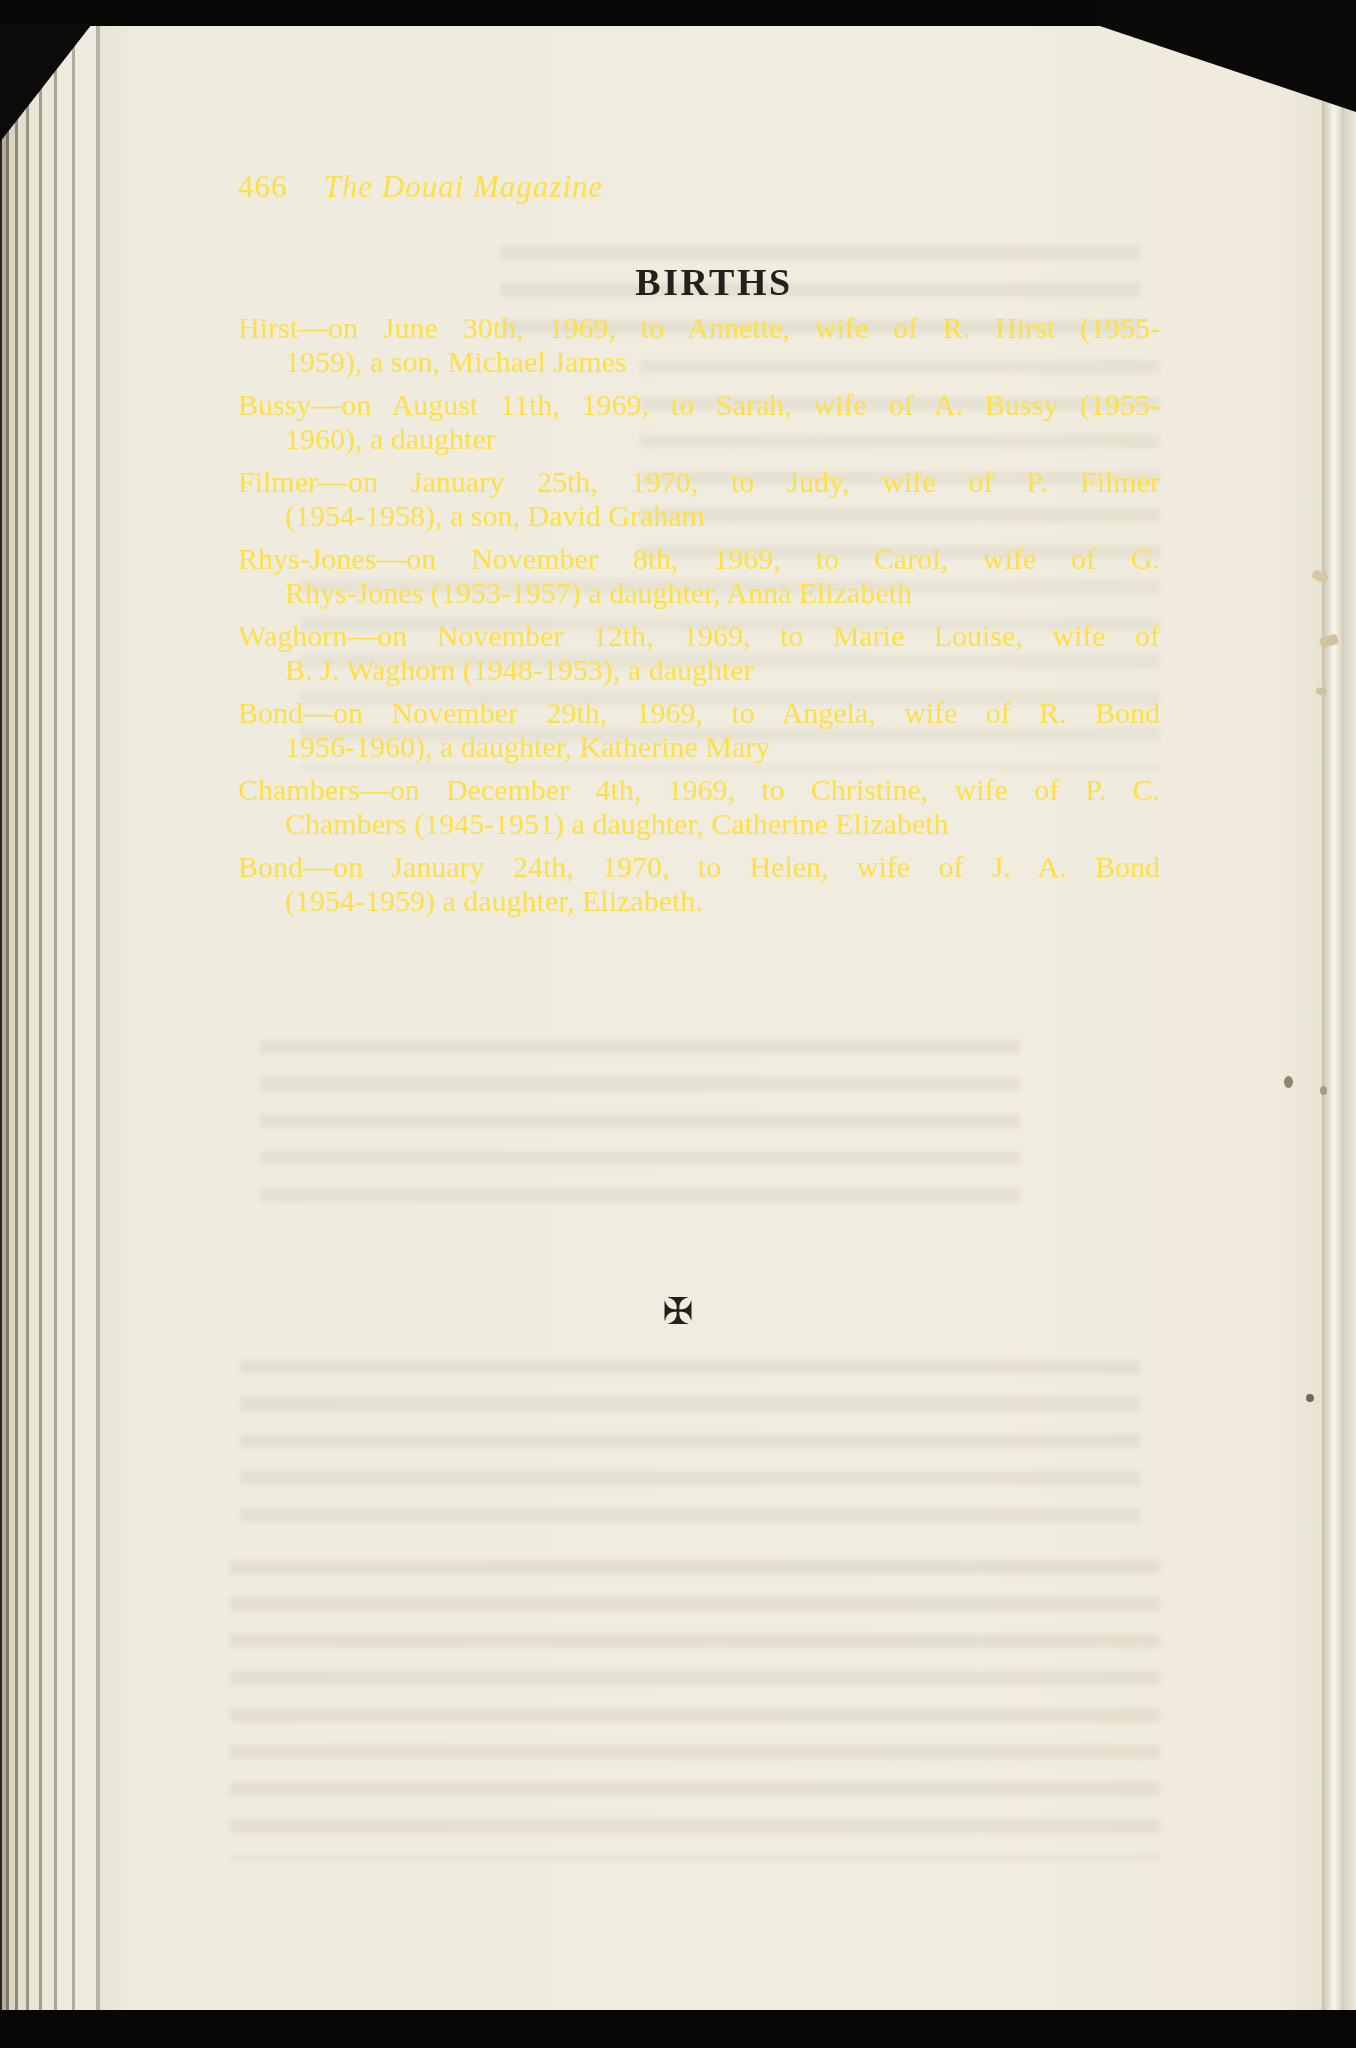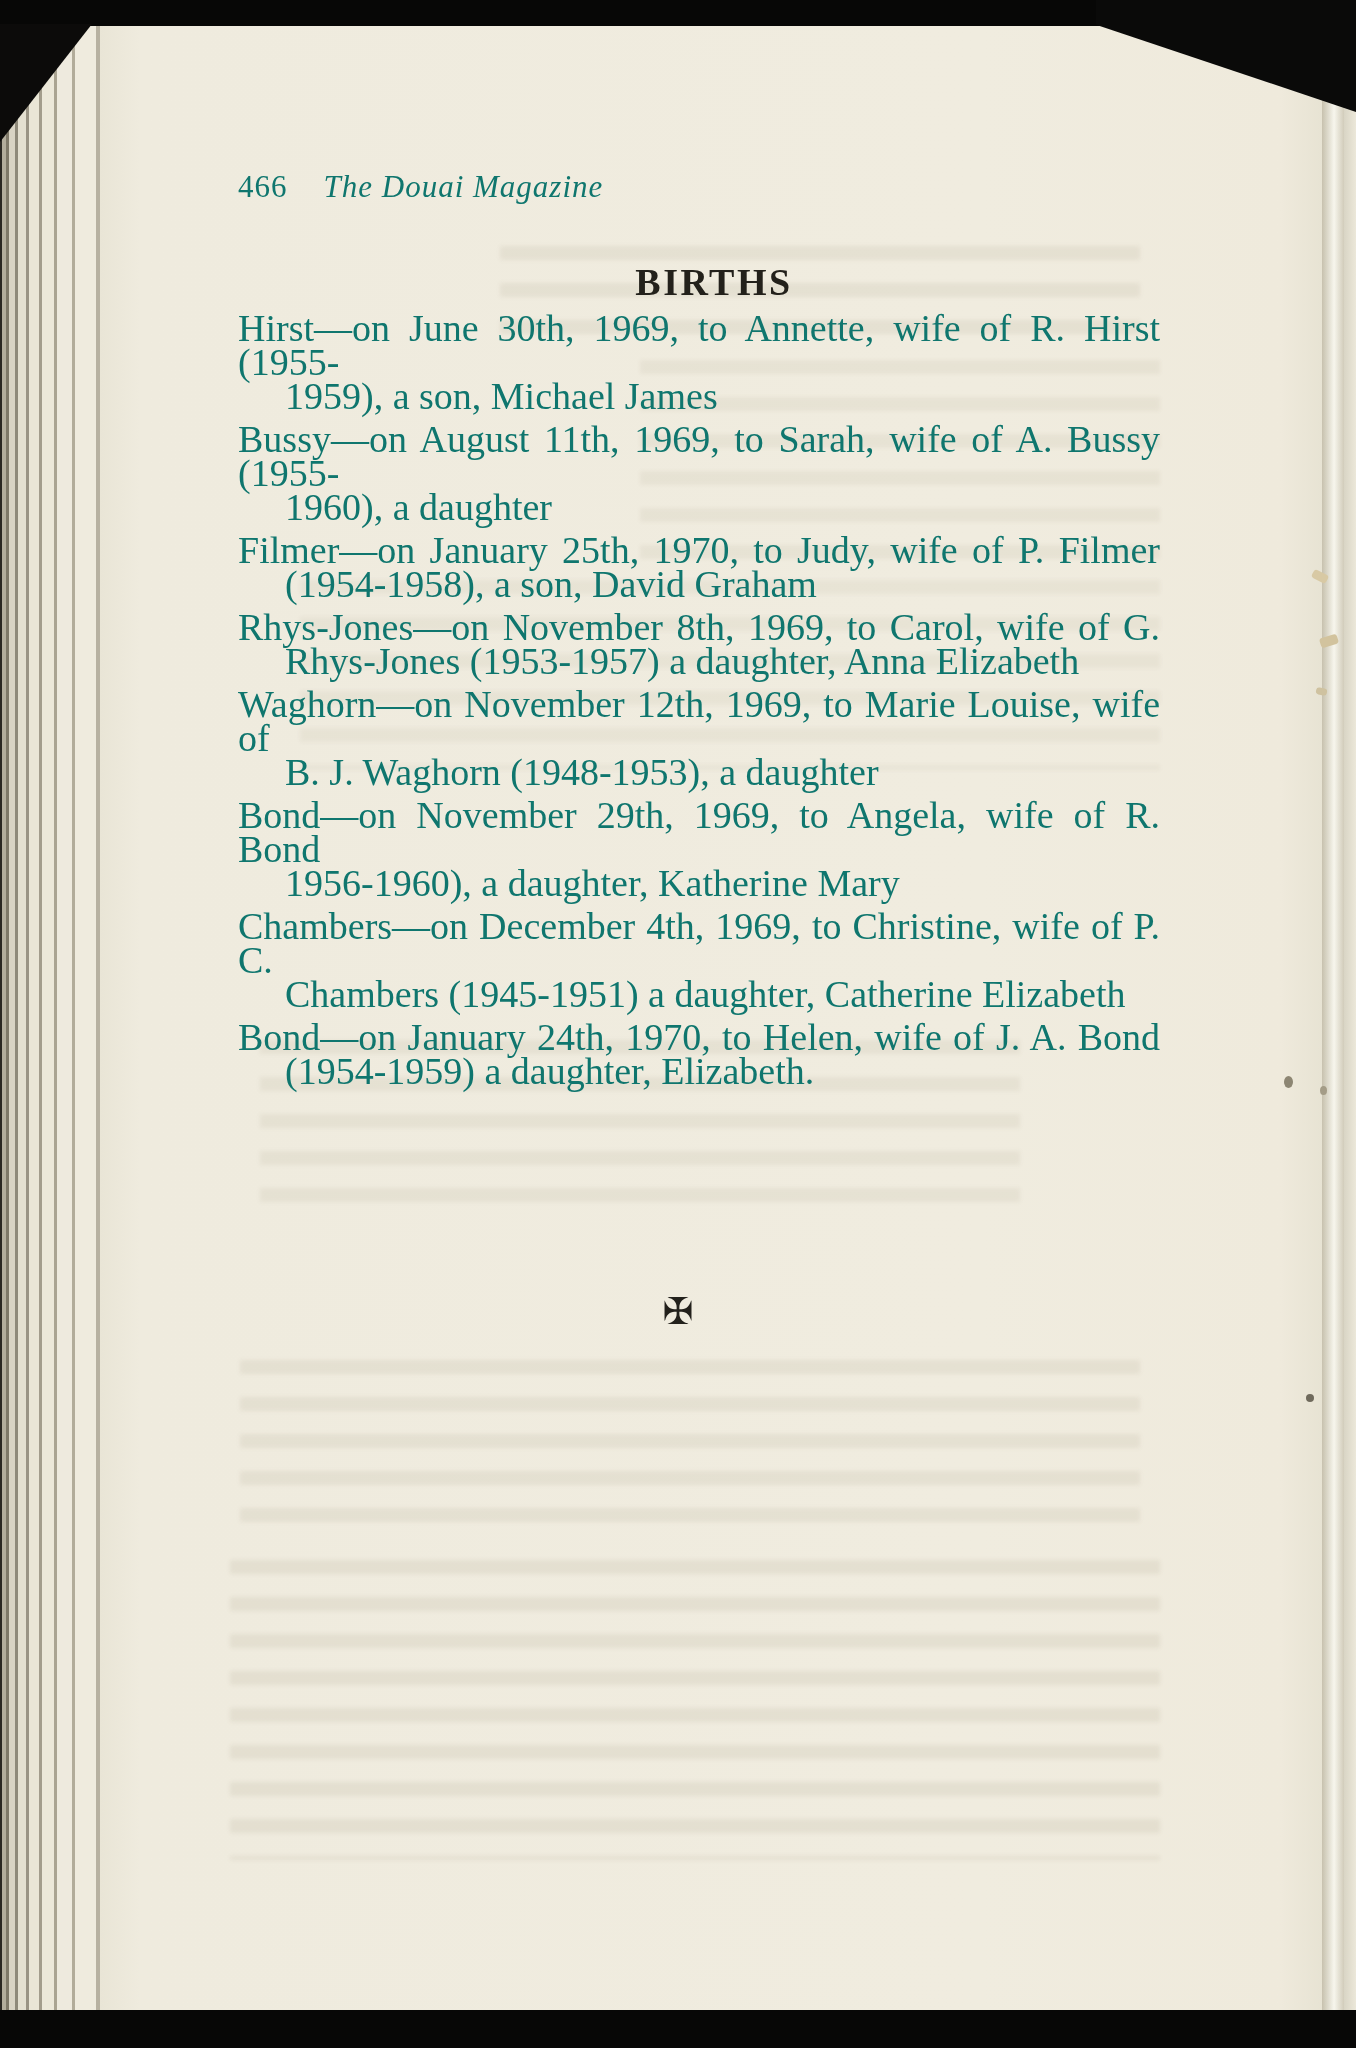--- a/index.html
+++ b/index.html
@@ -50,37 +50,37 @@
     position:absolute;right:0;top:0;width:260px;height:112px;background:#0a0a09;
     clip-path:polygon(0 0,100% 0,100% 100%,0 22%);
   }
   .wedge-tl{
     position:absolute;left:0;top:24px;width:92px;height:118px;background:#0c0b0a;
     clip-path:polygon(0 0,100% 0,0 100%);
   }
   .bottom-black{position:absolute;left:0;bottom:0;width:100%;height:38px;background:#070706;}
 
   
-  .content-text{color:#0f766e;}
+  .content-text{color:#fde047;}
   .page-header{
     position:absolute;left:238px;top:168px;width:922px;
     font-size:31px;line-height:38px;white-space:nowrap;
   }
   .page-header .num{letter-spacing:1px;}
   .page-header .sp{display:inline-block;width:36px;}
   .page-header .title{font-style:italic;letter-spacing:1px;}
   .section-heading{
     position:absolute;left:238px;top:260px;width:922px;
     text-align:center;text-indent:30px;
     font-size:38px;font-weight:bold;letter-spacing:2.5px;line-height:44px;
     color:#23211b;
   }
   .entries{
     position:absolute;left:238px;top:311px;width:922px;
-    font-size:38px;line-height:34px;
+    font-size:30px;line-height:34px;
   }
   .entry{margin:0 0 9px 0;}
   .entry .l1{text-align:justify;text-align-last:justify;}
   .entry .l2{padding-left:47px;}
   .ornament{
     position:absolute;left:650px;top:1290px;width:56px;height:44px;
     text-align:center;font-family:"DejaVu Sans",sans-serif;
     font-size:37px;line-height:44px;color:#23211c;
   }
   

